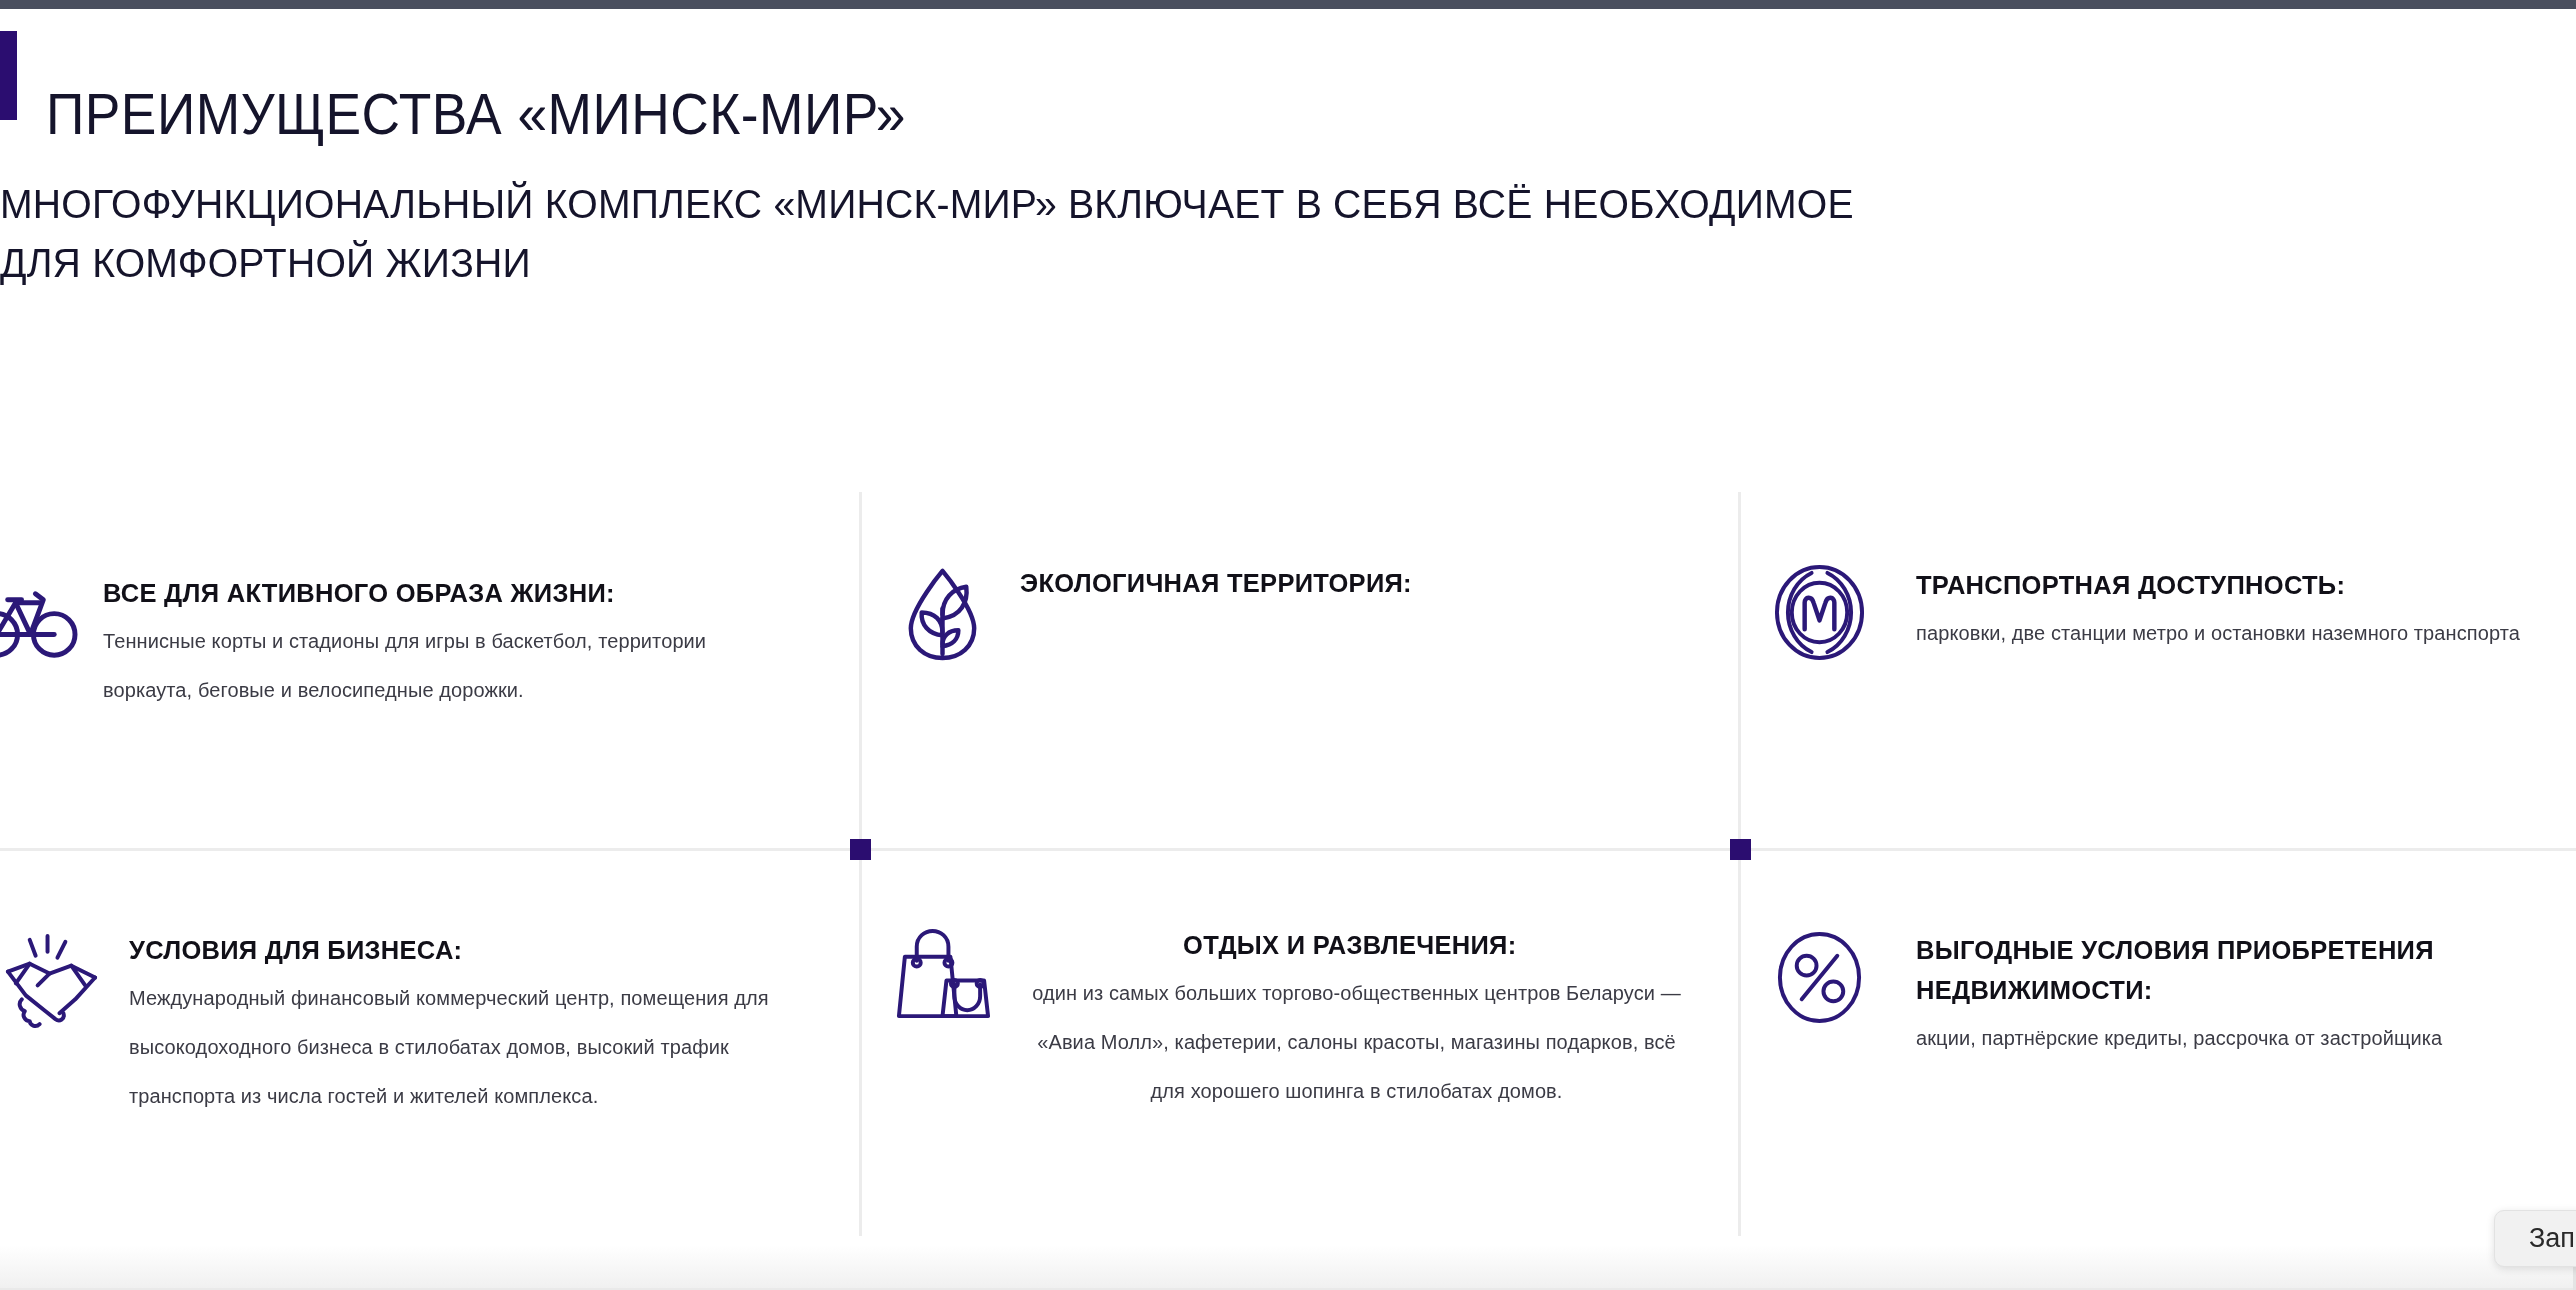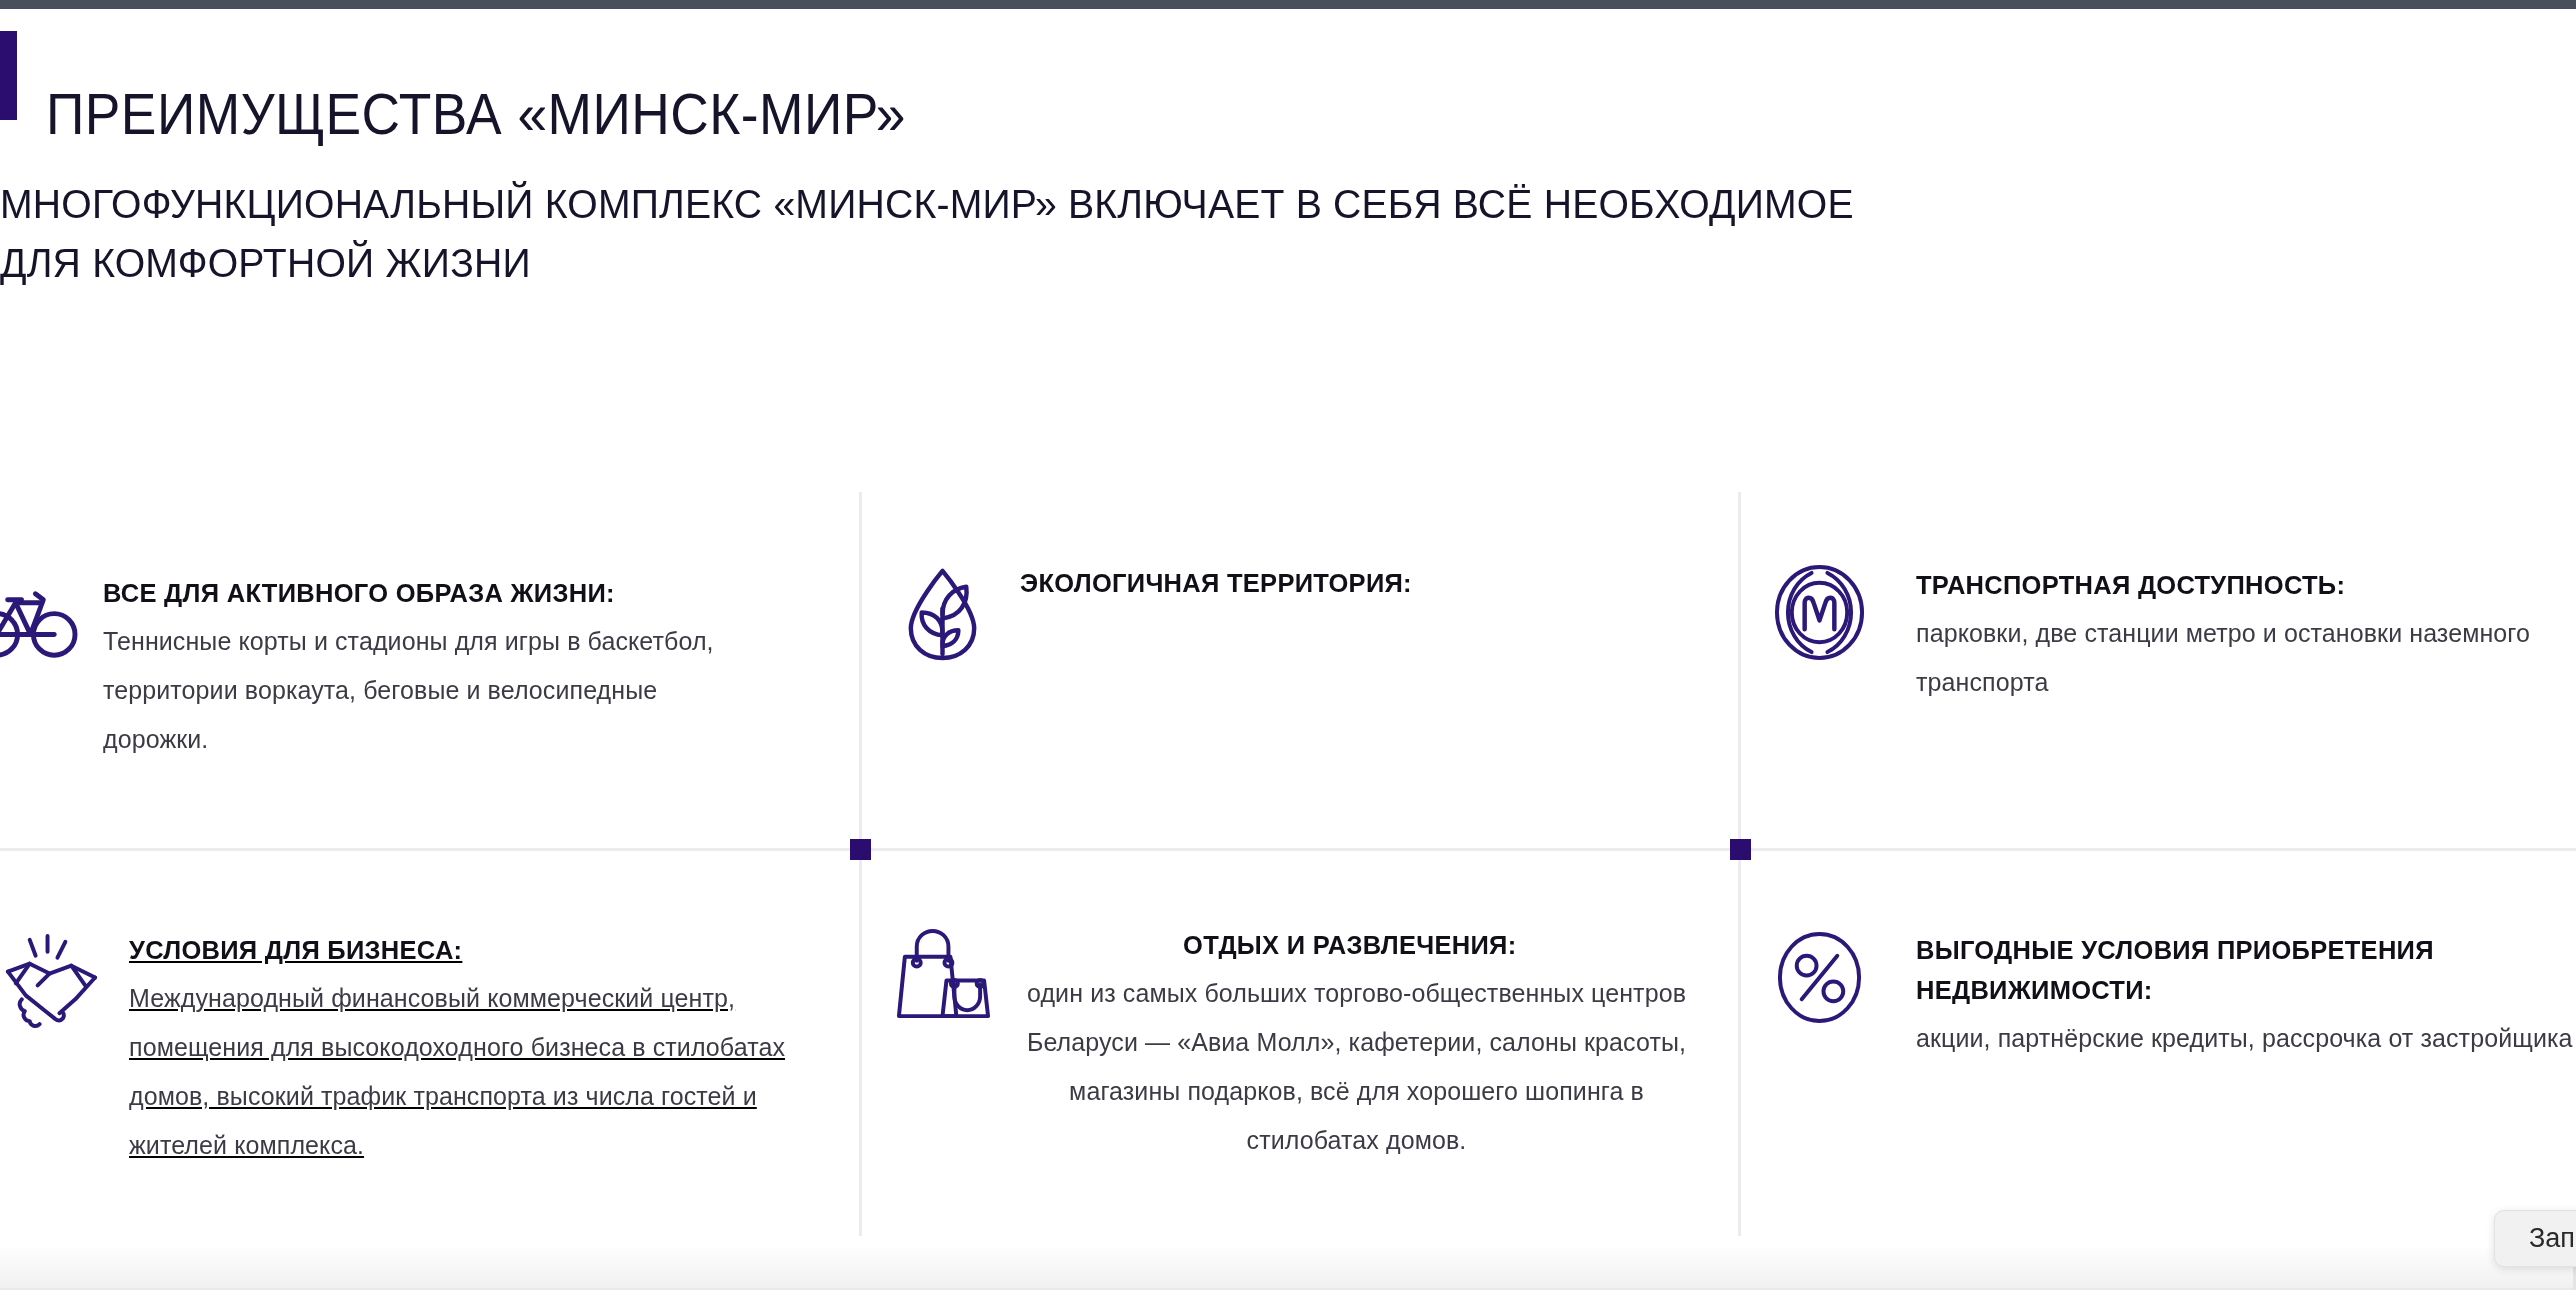--- a/index.html
+++ b/index.html
@@ -131,37 +131,37 @@
     font-size: 26px;
     line-height: 40px;
     font-weight: 700;
     color: #111018;
     letter-spacing: 0.3px;
     margin: 0 0 4px 0;
     transform: scaleX(0.98);
     transform-origin: left top;
   }
   .card-text {
-    font-size: 25px;
+    font-size: 20px;
     line-height: 49px;
     font-weight: 400;
     color: #3b3b45;
     margin: 0;
     letter-spacing: 0.1px;
   }
 
   
   .card.c1 { left: -26px;   top: 89px;  }
   .card.c1 .body { width: 653px; }
   .card.c2 { left: 891px;  top: 79px;  }
   .card.c2 .body { width: 653px; }
   .card.c3 { left: 1772px; top: 81px;  }
   .card.c3 .body { width: 693px; }
   .card.c4 { left: 0px;    top: 446px; }
-  .card.c4 .body { width: 673px; text-decoration: underline; }
+  .card.c4 .body { width: 673px; }
   .card.c5 { left: 891px,  ; top: 441px; }
   .card.c6 { left: 1772px; top: 446px; }
   .card.c6 .body { width: 713px; }
 
   .card.c3 .icon, .card.c6 .icon { width: 95px; height: 95px; }
   .card.c3 .body, .card.c6 .body { left: 144px; }
 
   
   .float-btn {
     position: absolute;

